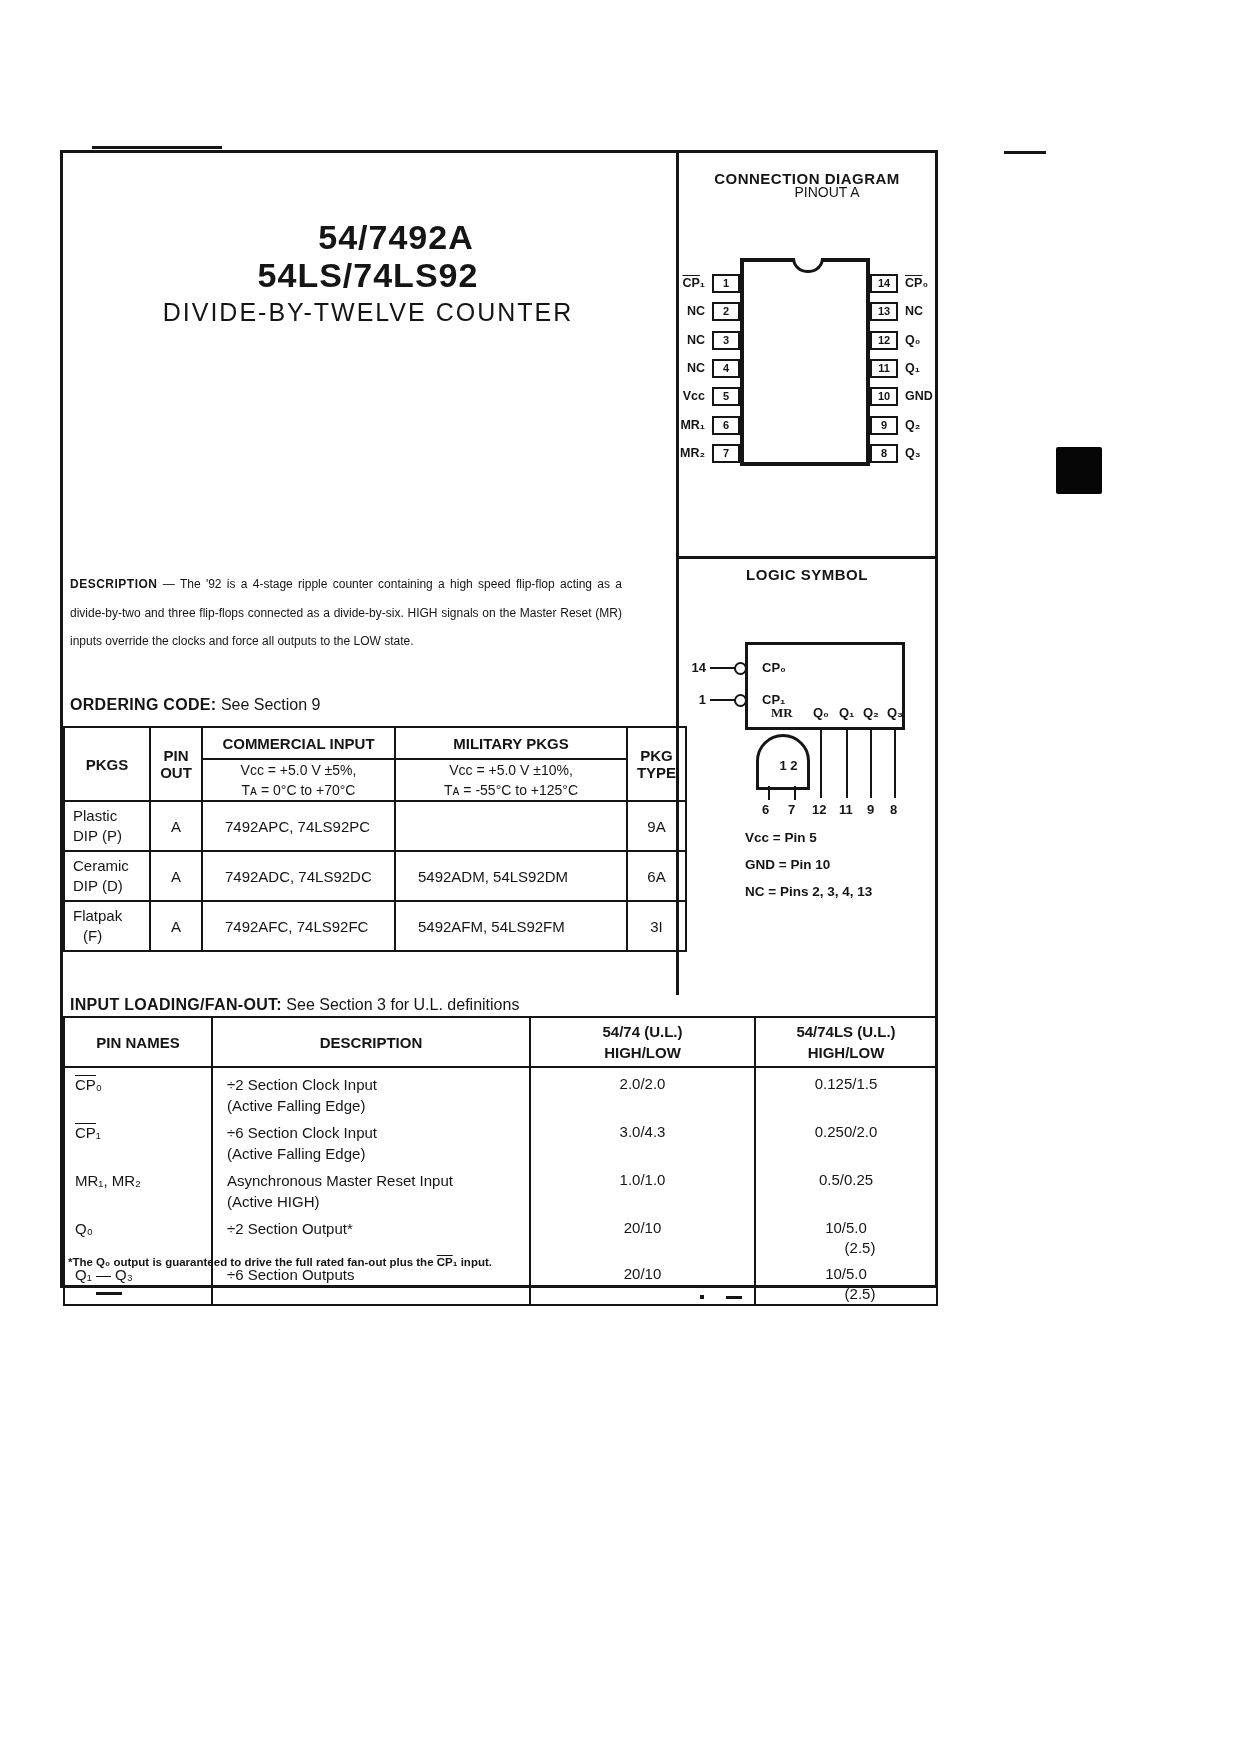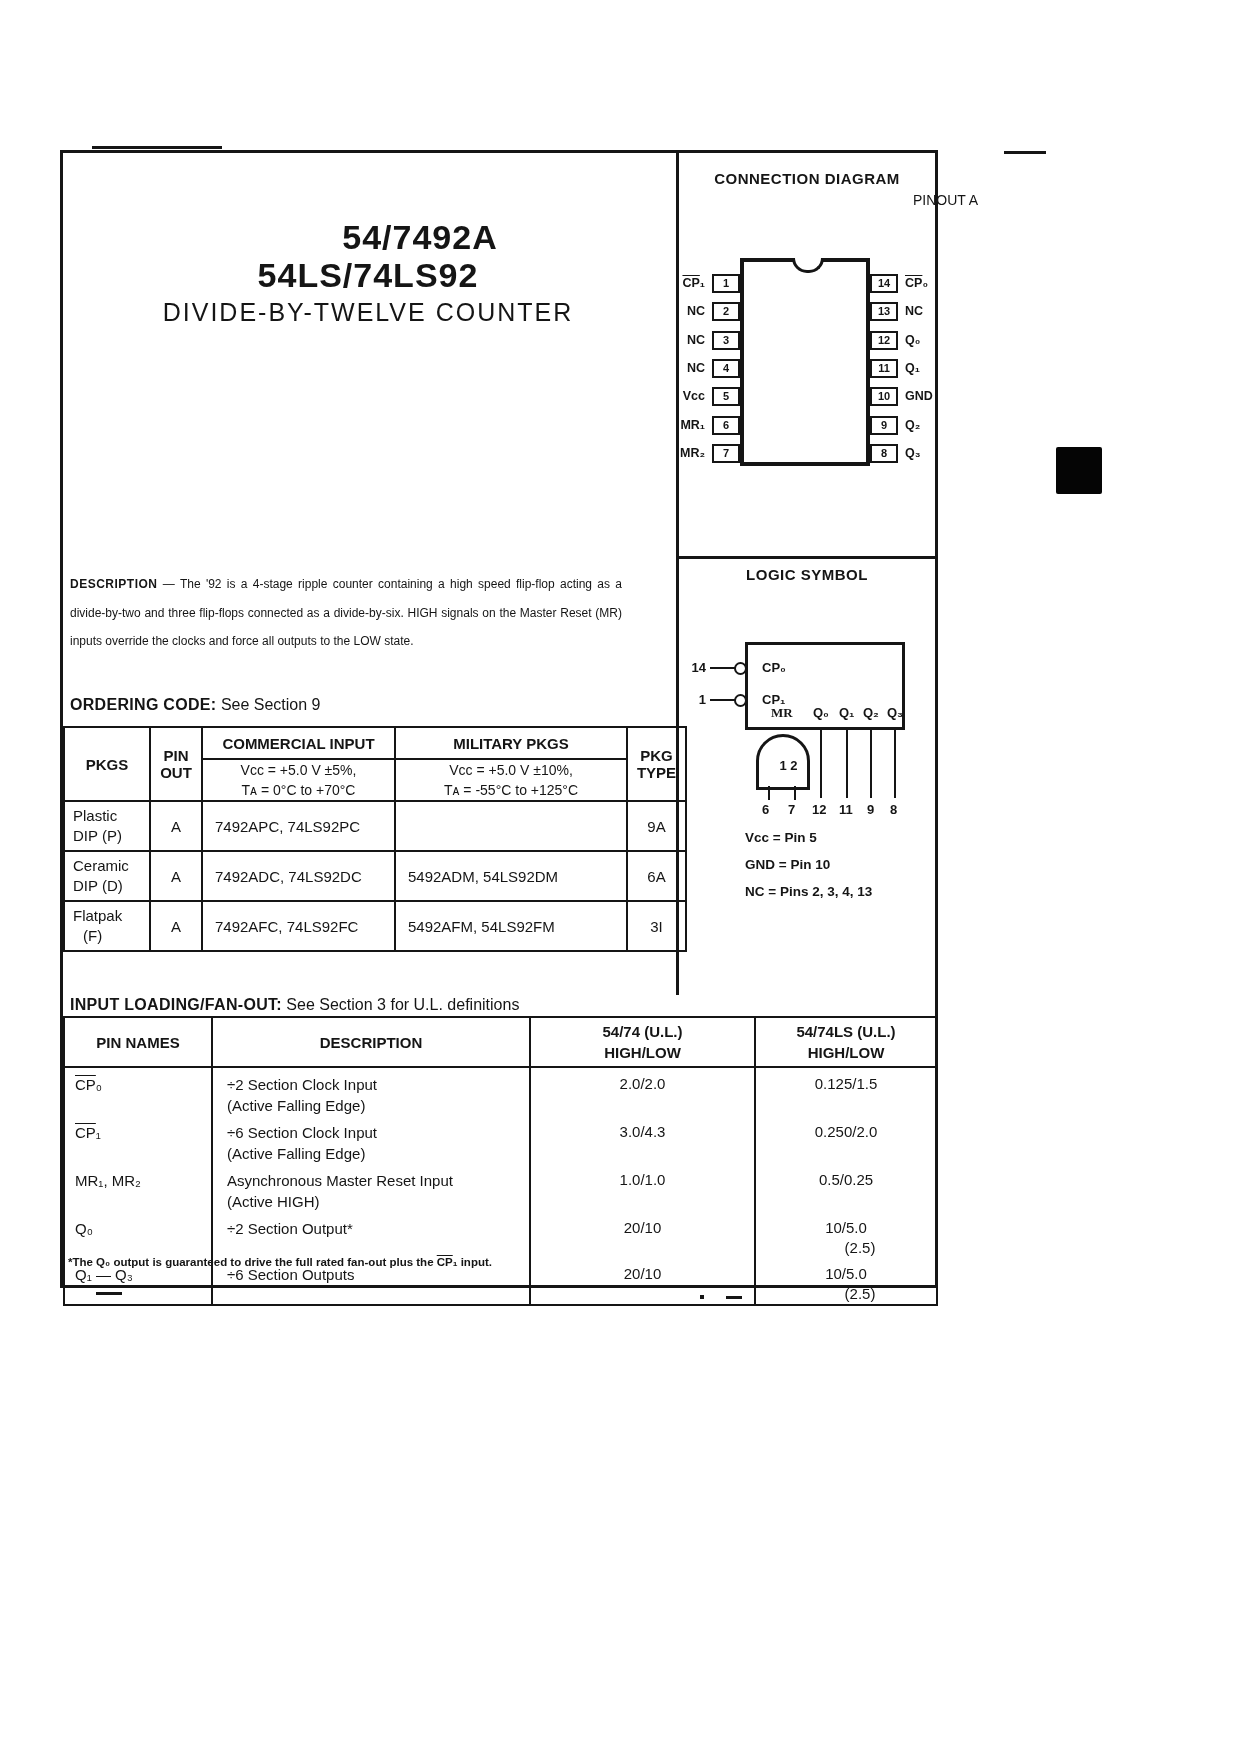--- a/index.html
+++ b/index.html
@@ -40,21 +40,21 @@
   
   .hrow{font-size:16px;white-space:nowrap;}
   .hrow b{letter-spacing:.3px;}
   
   table{border-collapse:collapse;}
   .otable td{border:2.5px solid #151515;padding:0;vertical-align:middle;}
   .otable .hb{font-size:15px;font-weight:bold;text-align:center;}
   .otable .cond{font-size:14px;text-align:center;line-height:20px;}
   .otable .pkgcell{font-size:15px;padding-left:8px;line-height:20px;}
   .otable .acell{font-size:15px;text-align:center;}
-  .otable .codecell{font-size:15px;padding-left:12px;}
+  .otable .codecell{font-size:15px;padding-left:22px;}
   .otable .typecell{font-size:15px;text-align:center;}
   
   .ftable{table-layout:fixed;}
   .ftable td{border-left:2.5px solid #151515;border-right:2.5px solid #151515;padding:0;vertical-align:top;}
   .ftable tr.head td{border-bottom:2.5px solid #151515;vertical-align:middle;}
   .ftable .fh{font-size:15px;font-weight:bold;text-align:center;line-height:21px;}
   .ftable .pincell{font-size:15px;padding:6px 0 0 10px;line-height:21px;}
   .ftable .desccell{font-size:15px;padding:6px 0 0 14px;line-height:21px;}
   .ftable .valcell{font-size:15px;text-align:center;padding-top:6px;line-height:20px;}
   .footnote{font-size:11.5px;font-weight:bold;}
@@ -70,21 +70,21 @@
   <div class="abs ink" style="left:96px;top:1292px;width:26px;height:3px;"></div>
   <div class="abs ink" style="left:700px;top:1295px;width:4px;height:4px;"></div>
   <div class="abs ink" style="left:726px;top:1296px;width:16px;height:3px;"></div>
 
   <div class="tab"></div>
 
   <div class="main-box"></div>
   <div class="vdiv"></div>
   <div class="hdiv-right"></div>
 
-  <div class="abs t1" style="left:72px;top:218px;width:696px;">54/7492A</div>
+  <div class="abs t1" style="left:48px;top:218px;width:696px;">54/7492A</div>
   <div class="abs t1" style="left:60px;top:256px;width:616px;">54LS/74LS92</div>
   <div class="abs t2" style="left:60px;top:298px;width:616px;">DIVIDE-BY-TWELVE COUNTER</div>
 
   <div class="abs descr" style="left:70px;top:570px;width:552px;"><b>DESCRIPTION</b><span> — The '92 is a 4-stage ripple counter containing a high speed flip-flop acting as a divide-by-two and three flip-flops connected as a divide-by-six. HIGH signals on the Master Reset (MR) inputs override the clocks and force all outputs to the LOW state.</span></div>
 
   <div class="abs hrow" style="left:70px;top:696px;"><b>ORDERING CODE:</b><span> See Section 9</span></div>
 
   <table class="otable abs" style="left:63px;top:726px;">
     <tbody>
         <tr style="height:32px;">
@@ -137,21 +137,21 @@
           </td>
       <td class="acell">A</td>
       <td class="codecell">7492AFC, 74LS92FC</td>
       <td class="codecell">5492AFM, 54LS92FM</td>
       <td class="typecell">3I</td>
     </tr>
   </tbody>
     </table>
 
   <div class="abs sec-title" style="left:676px;top:170px;width:262px;">CONNECTION DIAGRAM</div>
-  <div class="abs" style="left:676px;top:192px;width:302px;font-size:14px;text-align:right;">PINOUT A</div>
+  <div class="abs" style="left:676px;top:184px;width:302px;font-size:14px;text-align:center;">PINOUT A</div>
 
   <div class="dip-body"></div>
   <div class="notch"></div>
 
   <div class="pin-row left" style="top:274px;">
       <span class="pin-label"><span class="ovl">CP</span><span>₁</span></span>
       <span class="pin-box">
         <span>1</span>
       </span>
     </div>

